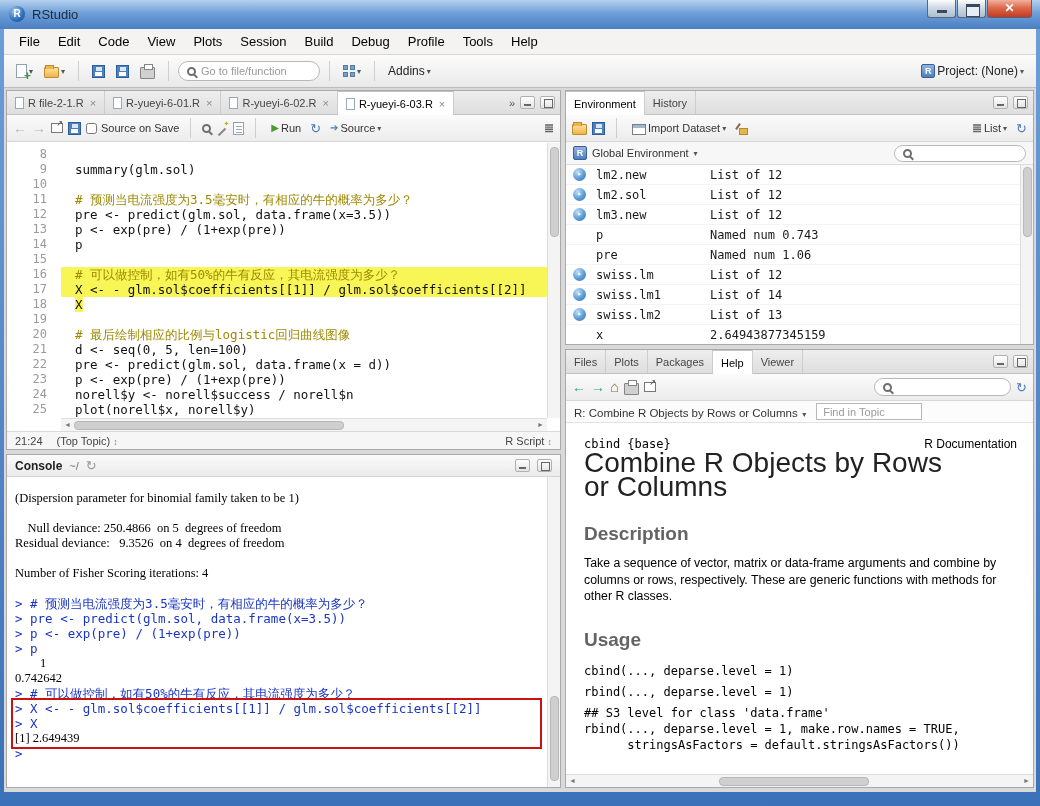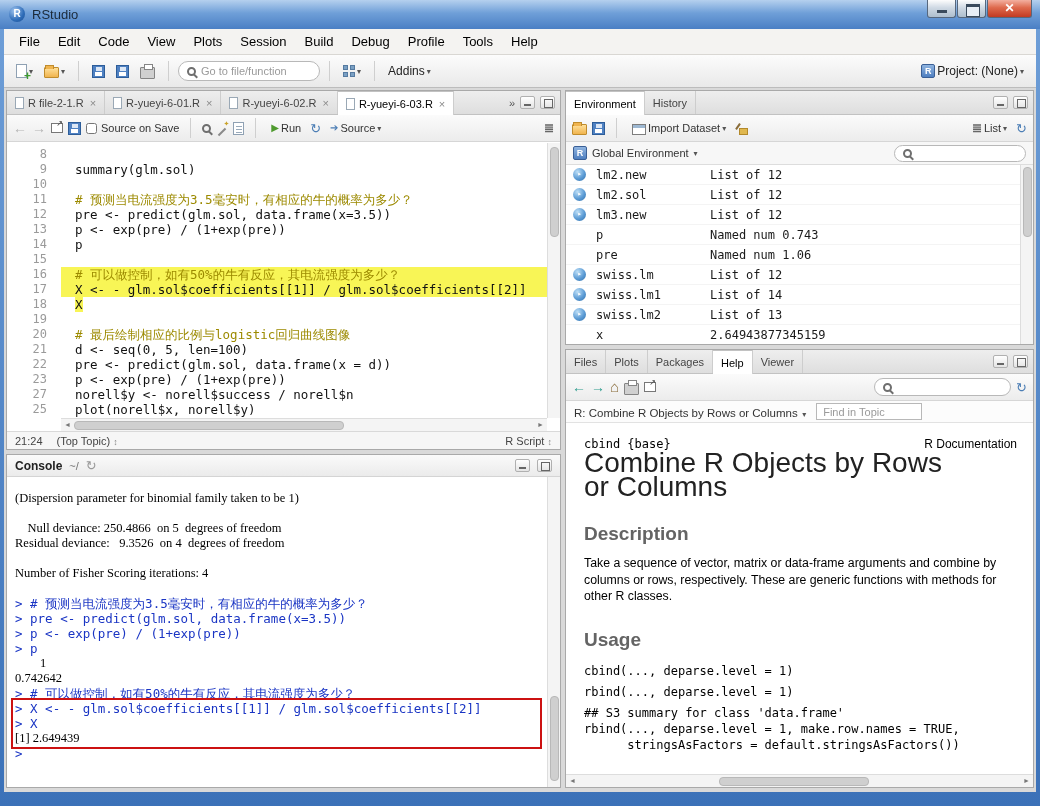--- a/index.html
+++ b/index.html
@@ -285,21 +285,21 @@
           <div class="gnum">14</div>
           <div class="gnum">15</div>
           <div class="gnum">16</div>
           <div class="gnum">17</div>
           <div class="gnum">18</div>
           <div class="gnum">19</div>
           <div class="gnum">20</div>
           <div class="gnum">21</div>
           <div class="gnum">22</div>
           <div class="gnum">23</div>
-          <div class="gnum">27</div>
+          <div class="gnum">24</div>
           <div class="gnum">25</div>
           <div class="gnum">26</div>
         </div>
       <div class="codearea" id="editor-code">
           <div class="crow"><span class="tok-code">&nbsp;</span></div>
           <div class="crow"><span class="tok-code">summary(glm.sol)</span></div>
           <div class="crow"><span class="tok-code">&nbsp;</span></div>
           <div class="crow"><span class="tok-comment"># 预测当电流强度为3.5毫安时，有相应的牛的概率为多少？</span></div>
           <div class="crow"><span class="tok-code">pre &lt;- predict(glm.sol, data.frame(x=3.5))</span></div>
           <div class="crow"><span class="tok-code">p &lt;- exp(pre) / (1+exp(pre))</span></div>
@@ -492,21 +492,21 @@
         <span class="doc-header-left">cbind {base}</span>
         <span class="doc-header-right">R Documentation</span>
       </div>
       <div class="doc-title">Combine R Objects by Rows or Columns</div>
       <div class="doc-h2">Description</div>
       <div class="doc-p">Take a sequence of vector, matrix or data-frame arguments and combine by columns or rows, respectively. These are generic functions with methods for other R classes.</div>
       <div class="doc-h2">Usage</div>
       <div class="usage" id="usage-lines">
           <div class="uline">cbind(..., deparse.level = 1)</div>
           <div class="uline">rbind(..., deparse.level = 1)</div>
-          <div class="uline">## S3 summary for class 'data.frame'</div>
+          <div class="uline">## S3 level for class 'data.frame'</div>
           <div class="uline">rbind(..., deparse.level = 1, make.row.names = TRUE,</div>
           <div class="uline">      stringsAsFactors = default.stringsAsFactors())</div>
         </div>
     </div>
     <div class="help-hscroll">
       <span class="harrow">◄</span>
       <div class="hthumb" style="width:150px;margin-left:140px;"></div>
       <div class="spacer"></div>
       <span class="harrow">►</span>
     </div>

